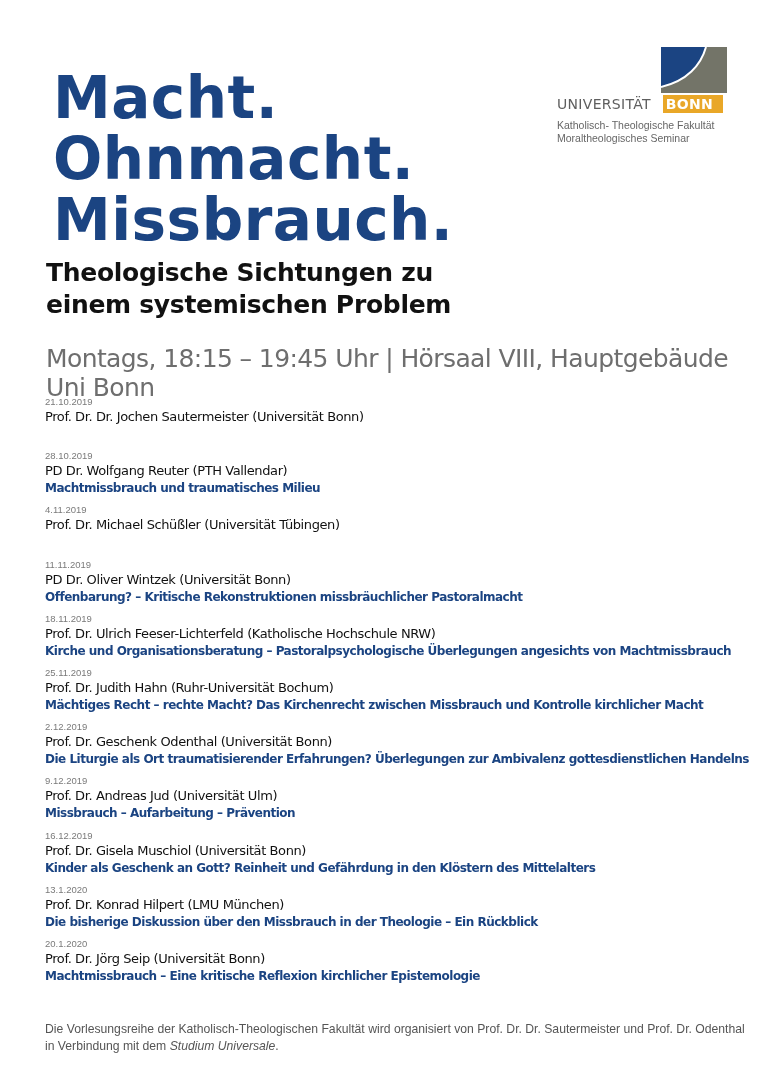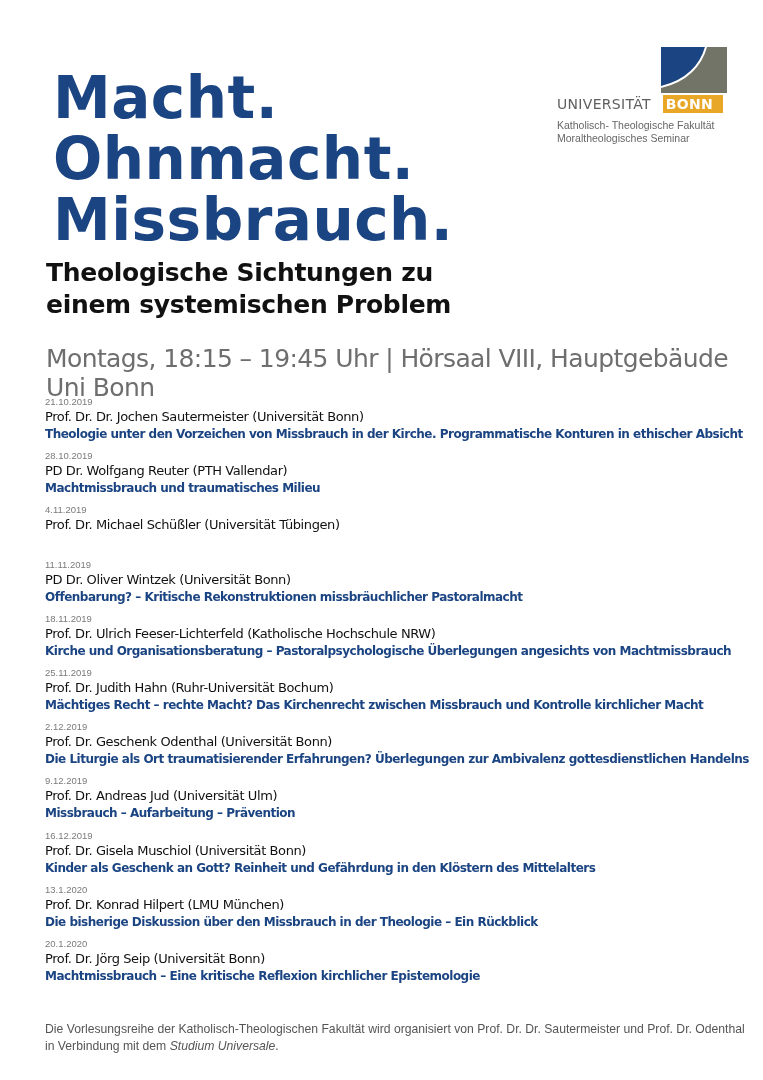--- a/index.html
+++ b/index.html
@@ -61,21 +61,20 @@
   <div class="logo-sub">
     <span>Katholisch- Theologische Fakultät</span>
     <span>Moraltheologisches Seminar</span>
   </div>
 </div>
 
 <div class="events">
   <div class="event">
     <span class="event-date">21.10.2019</span>
     <span class="event-speaker">Prof. Dr. Dr. Jochen Sautermeister (Universität Bonn)</span>
-    <span class="event-title">Theologie unter den Vorzeichen von Missbrauch in der Kirche. Programmatische Konturen in ethischer Absicht</span>
   </div>
   <div class="event">
     <span class="event-date">28.10.2019</span>
     <span class="event-speaker">PD Dr. Wolfgang Reuter (PTH Vallendar)</span>
     <span class="event-title">Machtmissbrauch und traumatisches Milieu</span>
   </div>
   <div class="event">
     <span class="event-date">4.11.2019</span>
     <span class="event-speaker">Prof. Dr. Michael Schüßler (Universität Tübingen)</span>
   </div>

